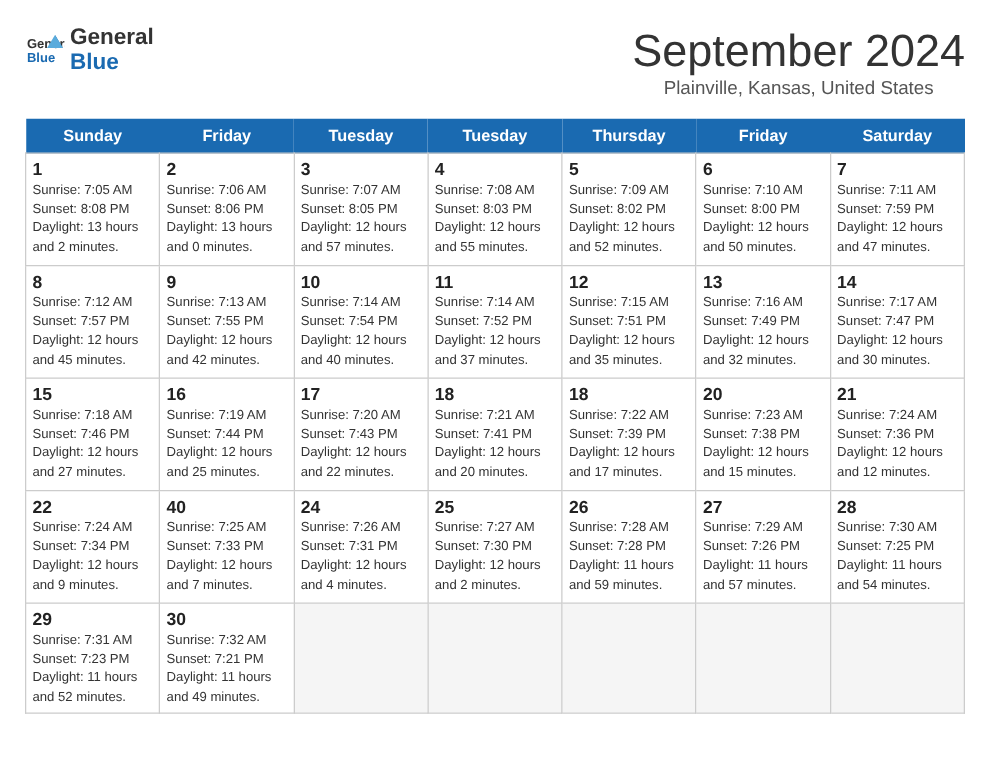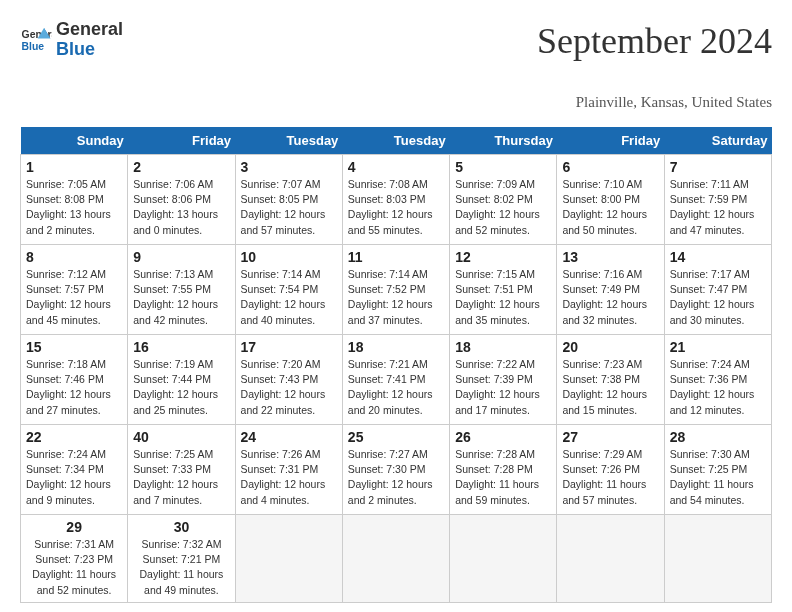--- a/index.html
+++ b/index.html
@@ -28,43 +28,41 @@
       line-height: 1.1;
     }
     .logo-text span {
       color: #1a6ab1;
     }
     .logo-icon {
       width: 32px;
       height: 32px;
     }
     .title-block {
-      text-align: right;
-      font-family: Liberation Serif, serif;
+      text-align: center;
     }
     .month-title {
       font-size: 36px;
       font-weight: normal;
       color: #333;
     }
     .location {
       font-size: 15px;
       color: #555;
-      margin-top: 32px;
     }
     .calendar {
       width: 100%;
       border-collapse: collapse;
       font-size: 11px;
     }
     .calendar th {
       background: #1a6ab1;
       color: #fff;
       padding: 6px 4px;
-      text-align: right;
+      text-align: center;
       font-size: 13px;
       font-weight: bold;
     }
     .calendar td {
       border: 1px solid #ccc;
       vertical-align: top;
       padding: 4px 5px;
       height: 90px;
       width: 107px;
       background: #fff;
@@ -80,21 +78,20 @@
       margin-bottom: 2px;
     }
     .cell-text {
       font-size: 10.5px;
       color: #333;
       line-height: 1.45;
       margin-top: 40px;
     }
     .calendar tr:last-child td {
       height: 70px;
-      text-align: center;
     }
   </style>
 </head>
 <body>
 
 <div class="header">
   <div class="logo">
     <svg class="logo-icon" viewBox="0 0 40 40">
       <text x="2" y="18" font-size="13" font-weight="bold" fill="#333" font-family="Arial">General</text>
       <text x="2" y="32" font-size="13" font-weight="bold" fill="#1a6ab1" font-family="Arial">Blue</text>

